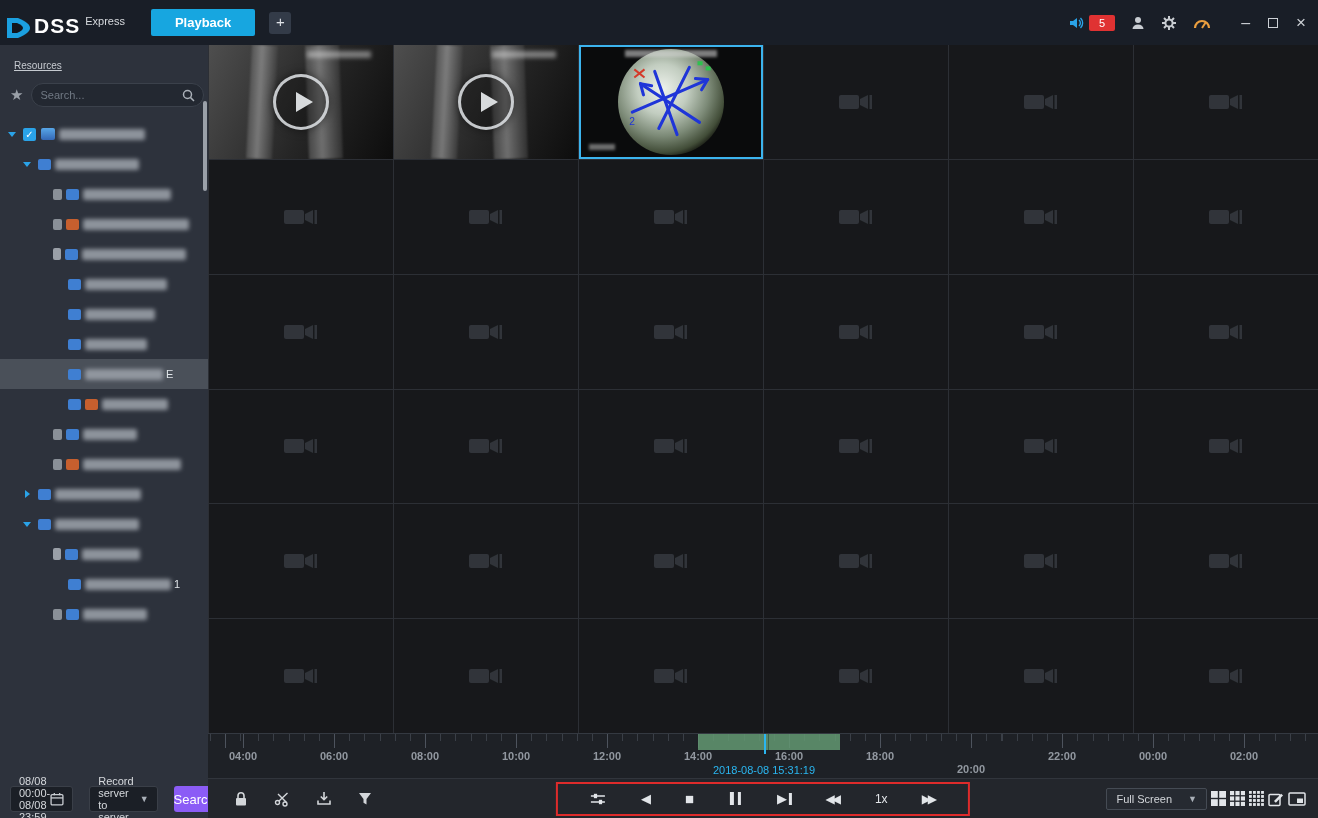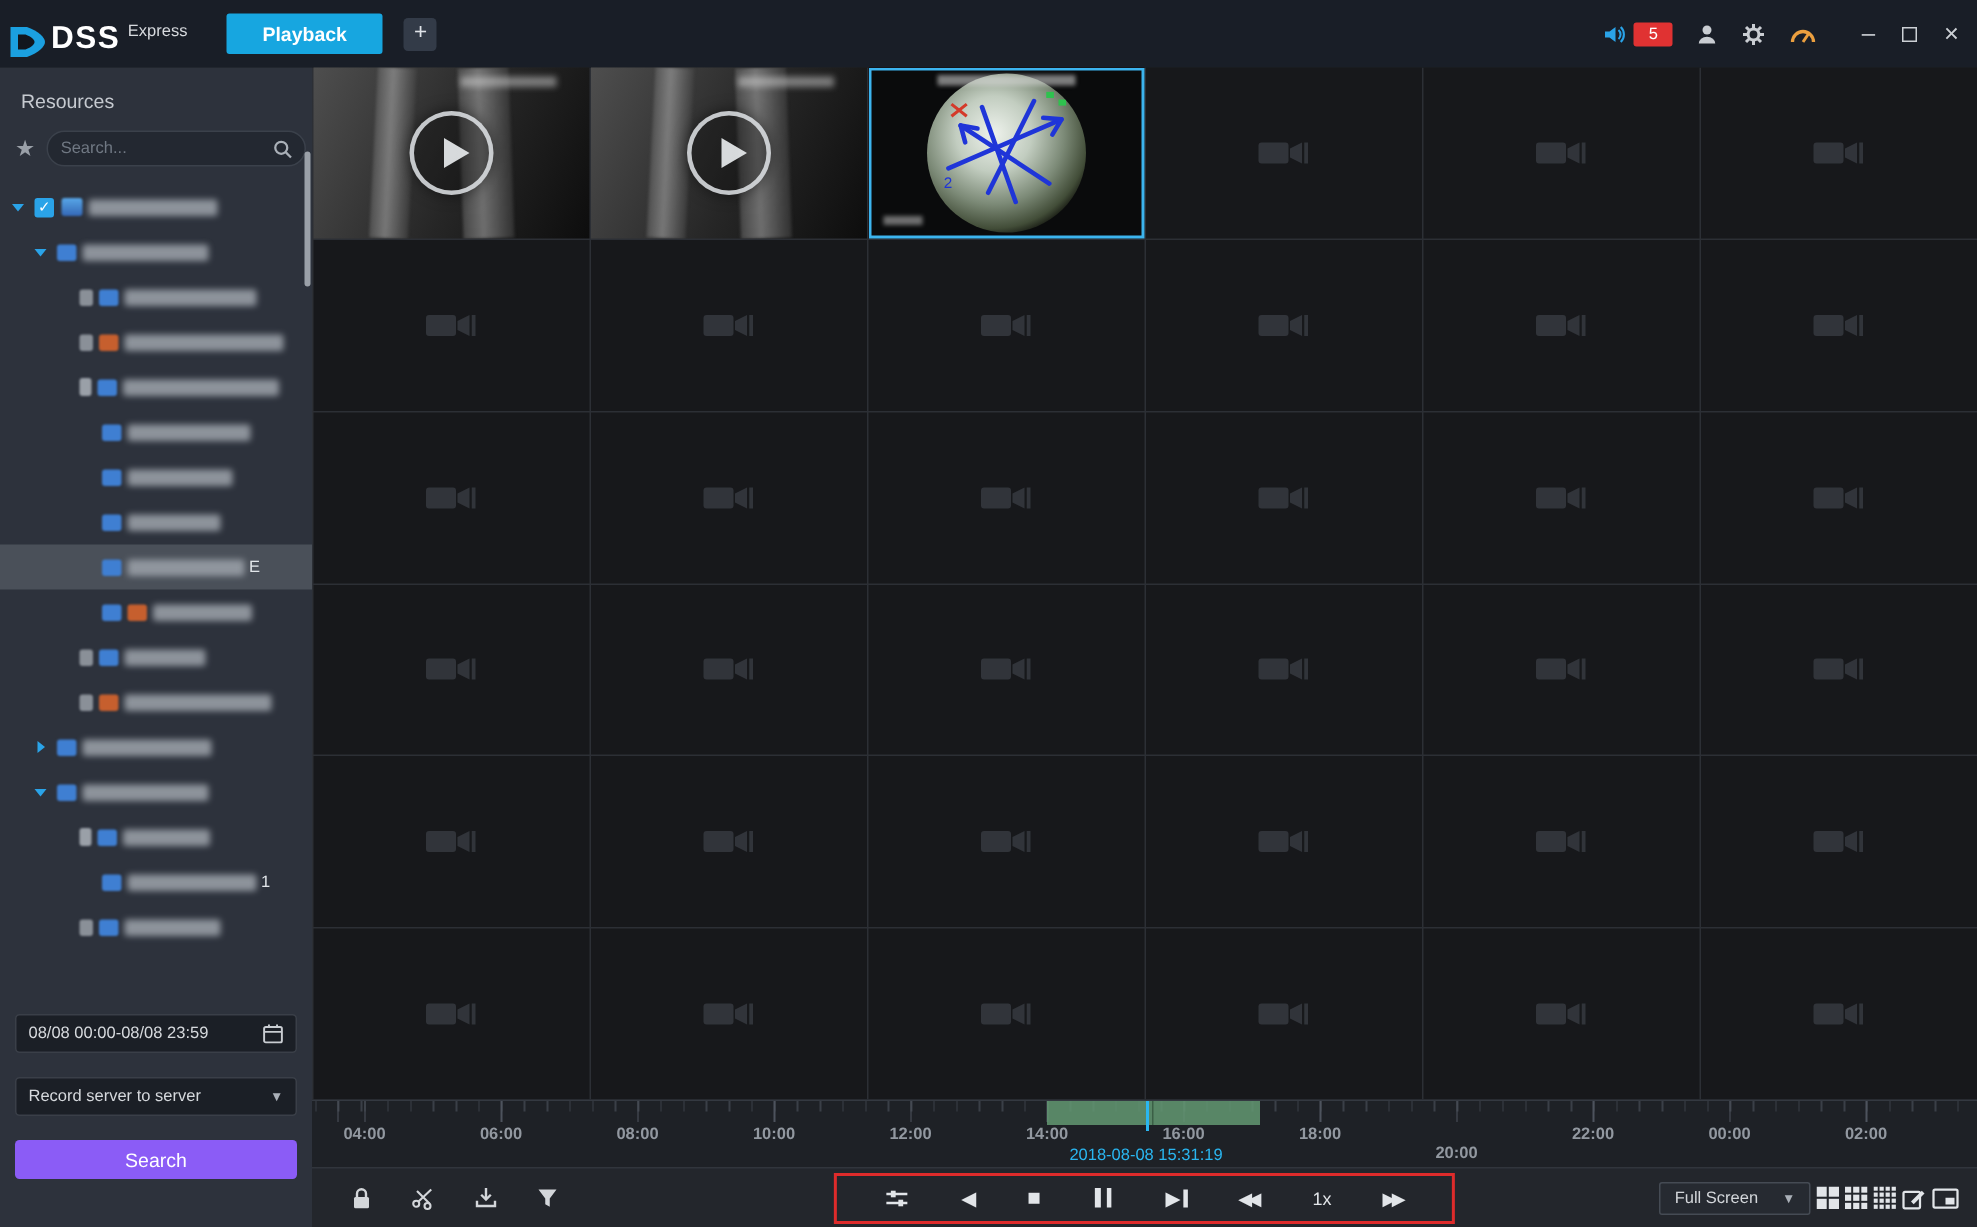--- a/index.html
+++ b/index.html
@@ -23,21 +23,21 @@
   .win-min { color:#ccd0d5; font-size:16px; cursor:pointer; line-height:10px; }
   .win-max { width:10px; height:10px; border:1.5px solid #ccd0d5; cursor:pointer; }
   .win-close { color:#ccd0d5; font-size:17px; cursor:pointer; line-height:14px; }
 
   
   .content { flex:1; display:flex; min-height:0; }
   .sidebar { width:208px; background:#2d323c; display:flex; flex-direction:column; flex:none; position:relative; }
   .main { flex:1; display:flex; flex-direction:column; min-width:0; background:#17181b; }
 
   
-  .res-title { color:#c6cad0; font-size:13px; padding:15px 14px 12px; }
+  .res-title { color:#c6cad0; font-size:10px; padding:15px 14px 12px;text-decoration:underline; }
   .search-row { display:flex; align-items:center; padding:0 10px 10px; gap:8px; }
   .star { color:#9aa0a8; font-size:15px; cursor:pointer; }
   .searchbox { flex:1; display:flex; align-items:center; background:#232831; border:1px solid #3b414b; border-radius:12px; height:24px; padding:0 8px; }
   .searchbox input { flex:1; background:transparent; border:none; outline:none; color:#cfd3d8; font-size:11px; font-family:"Liberation Sans",sans-serif; min-width:0; }
   .searchbox input::placeholder { color:#707883; }
   .tree { flex:1; overflow:hidden; padding-top:2px; }
   .tree-row { display:flex; align-items:center; height:30px; cursor:pointer; }
   .tree-row.sel { background:#4a5059; }
   .arr { width:12px; height:12px; display:inline-flex; align-items:center; margin-right:3px; flex:none; }
   .arr.down::before { content:""; border:4px solid transparent; border-top:5px solid #2aa3e8; margin-top:4px; }
@@ -47,21 +47,21 @@
   .ti.blue { background:#3f7fd2; }
   .ti.org  { background:linear-gradient(#58a7e8,#3468b6); width:14px; height:12px; }
   .ti.gray { background:#8a9098; width:9px; }
   .ti.grayflag { background:#9aa0a8; width:8px; height:12px; }
   .ti.orange { background:#c65f2e; }
   .blurbar { height:11px; background:#989ea6; border-radius:2px; filter:blur(2.2px); opacity:.9; }
   .tree-suffix { color:#e2e6ea; font-size:11px; margin-left:3px; }
   .sb-track { position:absolute; right:0; top:48px; width:6px; height:200px; background:transparent; }
   .sb-thumb { width:4px; height:90px; background:#9aa0a8; border-radius:2px; margin:8px auto 0; }
 
-  .side-bottom { padding:10px 10px 32px; display:flex; flex-direction:column; gap:16px; }
+  .side-bottom { padding:10px 10px 6px; display:flex; flex-direction:row; gap:16px; }
   .field { height:26px; background:#1b1f26; border:1px solid #3a3f48; border-radius:3px; display:flex; align-items:center; padding:0 8px; color:#d6d9dd; font-size:11px; cursor:pointer; }
   .field .flex { flex:1; }
   .caret { color:#aab0b8; font-size:9px; margin-left:6px; }
   .btn-search { height:26px; background:#8b5cf6; border:none; border-radius:3px; color:#fff; font-size:13px; cursor:pointer; font-family:"Liberation Sans",sans-serif; }
 
   
   .grid { flex:1; display:grid; grid-template-columns:repeat(6,1fr); grid-template-rows:repeat(6,1fr); gap:1px; background:#2c2f35; border-left:1px solid #2c2f35; min-height:0; }
   .cell { background:#17181b; position:relative; display:flex; align-items:center; justify-content:center; overflow:hidden; cursor:pointer; }
   .cell.video { background:linear-gradient(115deg,#4e4e4e 0%,#262626 55%,#0d0d0d 100%); }
   .pipe { position:absolute; top:0; bottom:0; width:26px; background:linear-gradient(90deg,#6a6a6a,#bdbdbd 40%,#474747); opacity:.5; filter:blur(1px); }

